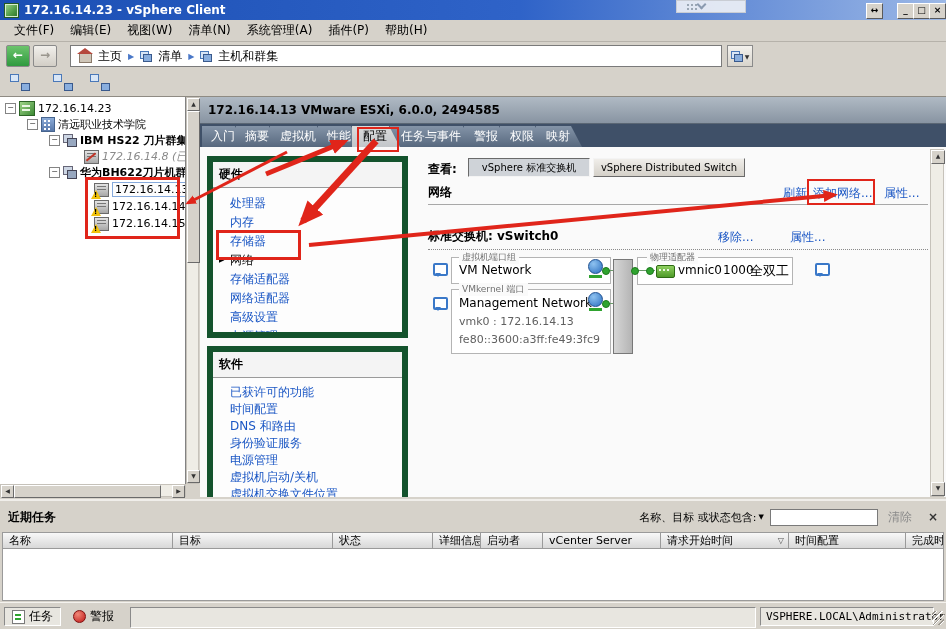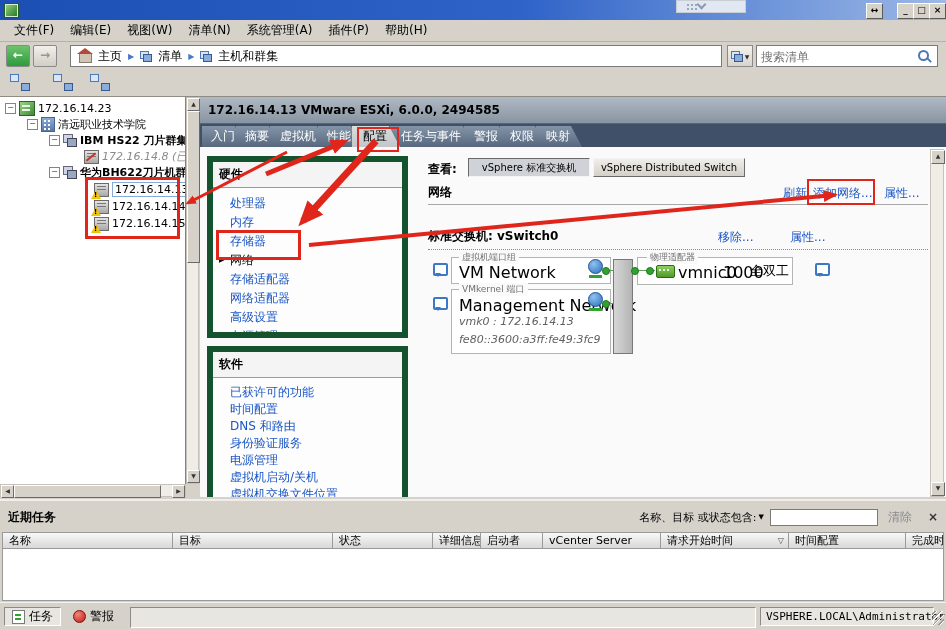--- a/index.html
+++ b/index.html
@@ -96,22 +96,22 @@
   .pressed{background:#cfd3d8;border:1px solid;border-color:#6a6a6a #f4f4f4 #f4f4f4 #6a6a6a;}
   .raised{background:linear-gradient(#f0eeea,#d4d0c8);border:1px solid;border-color:#f4f4f4 #6a6a6a #6a6a6a #f4f4f4;}
   .link{color:#1a56c4;cursor:pointer;}
   .hline{position:absolute;height:1px;background:#a8a8a8;}
   .dotline{position:absolute;height:0;border-bottom:1px dotted #8a8a8a;}
   
   .bub{position:absolute;width:11px;height:9px;border:2px solid #3a78c8;border-radius:2px;background:#fff;}
   .bub::after{content:'';position:absolute;left:0px;bottom:-6px;border:3px solid transparent;border-top:4px solid #3a78c8;}
   .pgbox{position:absolute;border:1px solid #b4b4b4;background:#fff;box-sizing:border-box;}
   .pglabel{position:absolute;font-size:9px;color:#707070;background:#fafafa;padding:0 3px;white-space:nowrap;}
-  .pgname{position:absolute;font-size:16px;color:#000;white-space:nowrap;}
-  .pgdetail{position:absolute;font-size:11px;color:#606060;white-space:nowrap;font-style:italic;}
+  .pgname{position:absolute;font-size:12px;color:#000;white-space:nowrap;}
+  .pgdetail{position:absolute;font-size:11px;color:#606060;white-space:nowrap;}
   .globe{position:absolute;width:13px;height:13px;border-radius:50%;border:1px solid #1d4f90;
     background:radial-gradient(circle at 35% 30%,#8ec2f0,#2b6fc0);}
   .globe::after{content:'';position:absolute;left:0;right:0;bottom:-5px;height:3px;background:#2fa32f;}
   .gdot{position:absolute;width:6px;height:6px;border-radius:50%;background:#2fa32f;border:1px solid #1d7a1d;}
   .gline{position:absolute;background:#6a9a6a;}
   .grayline{position:absolute;background:#9a9a9a;}
   #vswitch-bar{position:absolute;left:613px;top:259px;width:20px;height:95px;
     background:linear-gradient(90deg,#d6d6d6,#b4b4b4);border:1px solid #787878;box-sizing:border-box;}
   .nic{position:absolute;width:17px;height:11px;background:linear-gradient(#8fd060,#4e9a28);border:1px solid #2e6a14;border-radius:2px;}
   .nic::after{content:'';position:absolute;left:2px;top:3px;width:2px;height:2px;background:#eaf6e0;box-shadow:4px 0 #eaf6e0,8px 0 #eaf6e0;}
@@ -141,20 +141,21 @@
   .redbox{position:absolute;border:3px solid #e0251a;z-index:60;pointer-events:none;}
   #arrows{position:absolute;left:0;top:0;width:946px;height:629px;z-index:61;pointer-events:none;}
 </style>
 </head>
 <body>
 
 <div id="app">
 
   <div id="titlebar" class="abs">
     <span class="appicon"></span>
+    <span>172.16.14.23 - vSphere Client</span>
   </div>
   <div id="overlay-widget" class="abs">
     <span class="dots"></span>
     <span class="mini-chevron"></span>
   </div>
   <div class="winbtn" style="left:866px">↔</div>
   <div class="winbtn" style="left:897px">_</div>
   <div class="winbtn" style="left:913px">□</div>
   <div class="winbtn" style="left:929px">×</div>
 
@@ -177,24 +178,20 @@
       <span class="crumb-sep">▶</span>
       <span class="wins"></span>
       <span>清单</span>
       <span class="crumb-sep">▶</span>
       <span class="wins"></span>
       <span>主机和群集</span>
     </div>
     <div id="search-scope">
       <span class="wins"></span>
       <span class="caret">▼</span>
-    </div>
-    <div id="search-box">
-      <input placeholder="搜索清单" style="">
-      <span class="mag"></span>
     </div>
     <span class="tb2icon wins" style="left:10px"></span>
     <span class="tb2icon wins" style="left:53px"></span>
     <span class="tb2icon wins" style="left:90px"></span>
   </div>
 
   <div id="treepanel" class="abs">
     <div class="tnode" style="left:5px;top:4px">
       <span class="expander">−</span>
       <span class="vc"></span>

